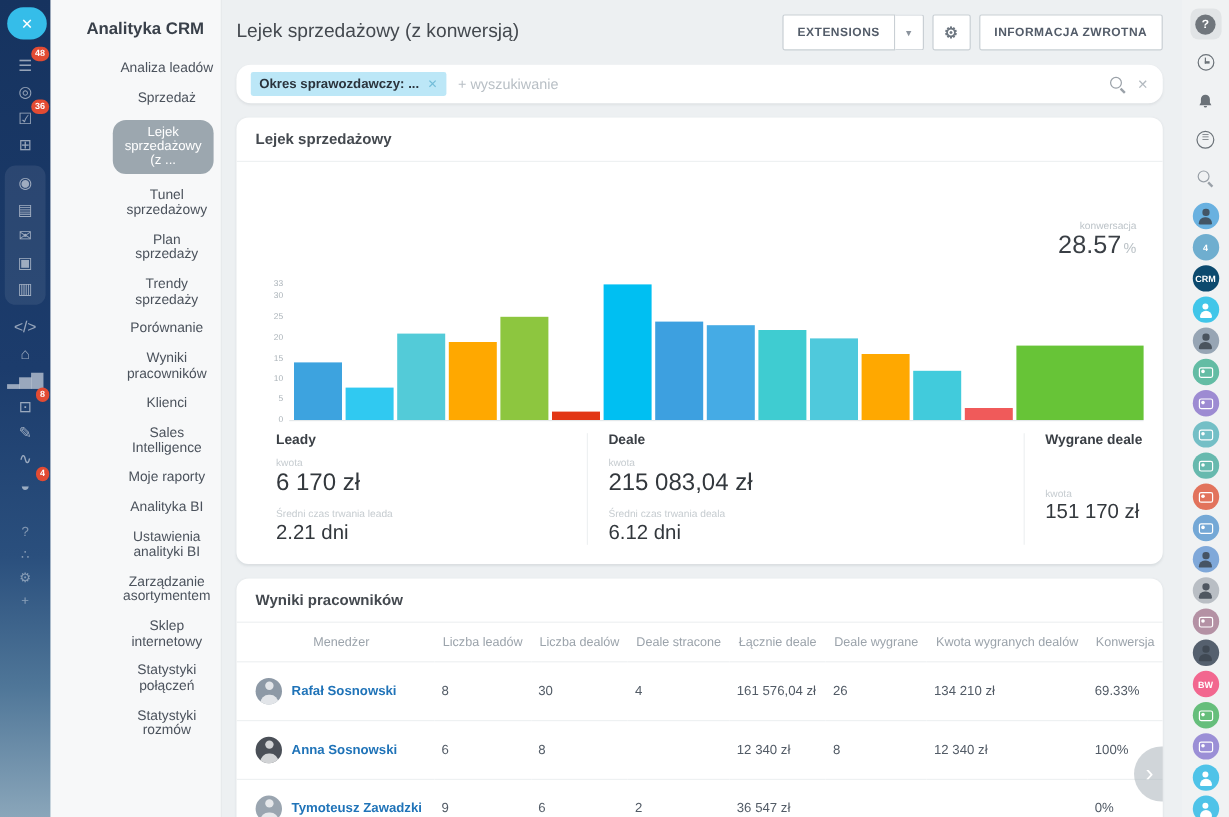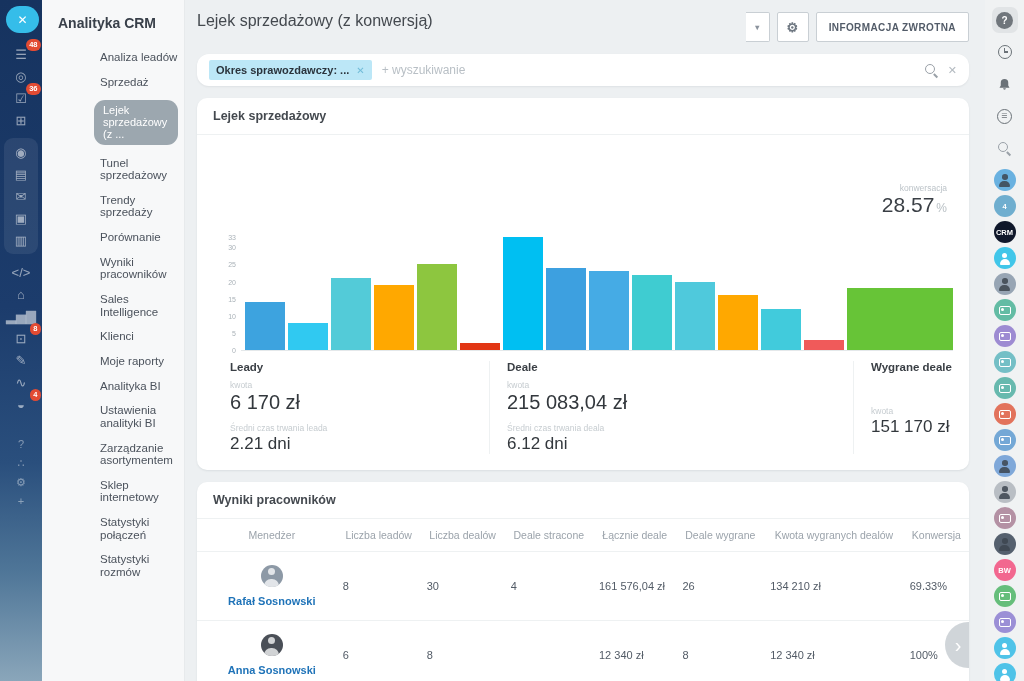--- a/index.html
+++ b/index.html
@@ -16,29 +16,29 @@
   .rail-sec.boxed { background:rgba(255,255,255,.08); border-radius:9px; margin:4px 0; }
   .rail-sec.bottom { margin-top:14px; }
   .rail-icon { position:relative; width:28px; height:22px; display:flex; align-items:center; justify-content:center; cursor:pointer; }
   .rail-icon .glyph { color:rgba(255,255,255,.55); font-size:13px; line-height:1; }
   .rail-sec.bottom .rail-icon { height:19px; }
   .rail-sec.bottom .glyph { font-size:11px; color:rgba(255,255,255,.42); }
   .badge { position:absolute; top:-4px; right:-6px; background:#e24b33; color:#fff; font-size:7.5px; font-weight:bold;
     padding:1px 3.5px; border-radius:7px; line-height:1.3; }
 
   
-  .sidebar { position:absolute; left:42px; top:0; width:143px; height:681px; background:#f7f8f9; border-right:1px solid #e7eaec; z-index:4; }
+  .sidebar { position:absolute; left:42px; top:0; width:143px; height:681px; background:#f7f8f9; border-right:1px solid #e7eaec; z-index:4;text-align:center; }
   .sidebar-title { font-size:14px; font-weight:bold; color:#39404a; padding:15px 0 14px 16px; }
   .sb-item { font-size:11.5px; color:#4b525c; padding:6px 6px 6px 16px; cursor:pointer; line-height:1.1;margin-left:42px; }
   .sb-item.sub { padding-left:16px; }
   .sb-item .pill { display:inline-block; background:#9ca7af; color:#fff; border-radius:11px; padding:4px 9px 4px 9px; font-size:11px; margin-left:-6px; }
 
   
   .main { position:absolute; left:185px; top:0; width:800px; height:681px; }
-  .topbar { display:flex; justify-content:space-between; padding:12px 16px 10px 12px; }
+  .topbar { display:flex; align-items:center; justify-content:space-between; padding:12px 16px 10px 12px; }
   .page-title { font-size:16px; color:#44494f; }
   .top-buttons { display:flex; align-items:center; gap:7px; }
   .btn { background:#fff; border:1px solid #c9cfd4; color:#535c69; font-size:10px; letter-spacing:.4px;
     padding:0 12px; height:30px; border-radius:2px; display:flex; align-items:center; cursor:pointer; font-weight:bold; }
   .btn-split { display:flex; }
   .btn-split .btn.main-seg { border-radius:2px 0 0 2px; }
   .btn-split .btn.caret-seg { border-radius:0 2px 2px 0; border-left:none; padding:0 9px; color:#8b939d; font-size:8px; }
   .btn.icon-btn { padding:0 9px; font-size:13px; color:#6e7781; }
 
   .filter-bar { margin:2px 16px 12px 12px; background:#fff; border-radius:12px; height:32px; display:flex; align-items:center;
@@ -77,21 +77,21 @@
   .mini { font-size:8.5px; color:#c6ccd0; }
   .big { font-size:20px; color:#33383d; margin:1px 0 9px; }
   .mid { font-size:17px; color:#33383d; margin-top:1px; }
   .stat .spacer { height:26px; }
 
   
   table { width:100%; border-collapse:collapse; }
   th { text-align:center; font-weight:normal; font-size:10.5px; color:#9ba3ab; padding:10px 6px; border-bottom:1px solid #eef1f2; }
   th:first-child, td:first-child { padding-left:16px; }
   td { font-size:11px; color:#525b66; padding:13px 6px; border-bottom:1px solid #eef1f2; height:45px; }
-  .name-cell { display:flex; align-items:center; gap:8px;flex-direction:column; }
+  .name-cell { display:flex; align-items:center; gap:8px; }
   .avatar { width:22px; height:22px; border-radius:50%; flex:0 0 22px; position:relative; overflow:hidden; }
   .avatar::before { content:""; position:absolute; top:3px; left:7.5px; width:7px; height:7px; border-radius:50%; background:rgba(255,255,255,.75); }
   .avatar::after { content:""; position:absolute; bottom:-2px; left:3.5px; width:15px; height:10px; border-radius:7px 7px 0 0; background:rgba(255,255,255,.75); }
   .name-link { color:#1f73b8; font-weight:bold; font-size:11px; cursor:pointer; }
   .next-btn { position:absolute; right:-22px; top:140px; width:46px; height:46px; border-radius:50%;
     background:rgba(170,178,185,.55); color:#fff; display:flex; align-items:center; justify-content:center;
     font-size:20px; cursor:pointer; padding-right:20px; }
 
   
   .right-rail { position:absolute; right:0; top:0; width:39px; height:681px; background:#f0f2f3; z-index:5;
@@ -199,41 +199,43 @@
     </div>
 </div>
 
 <div class="sidebar">
   <div class="sidebar-title">Analityka CRM</div>
   <div>
       <div class="sb-item">Analiza leadów</div>
       <div class="sb-item">Sprzedaż</div>
       <div class="sb-item"><span class="pill">Lejek sprzedażowy (z ...</span></div>
       <div class="sb-item sub">Tunel sprzedażowy</div>
+      <div class="sb-item sub">Plan sprzedaży</div>
       <div class="sb-item sub">Trendy sprzedaży</div>
       <div class="sb-item sub">Porównanie</div>
       <div class="sb-item">Wyniki pracowników</div>
+      <div class="sb-item">Klienci</div>
       <div class="sb-item">Sales Intelligence</div>
-      <div class="sb-item">Klienci</div>
       <div class="sb-item">Moje raporty</div>
       <div class="sb-item">Analityka BI</div>
       <div class="sb-item">Ustawienia analityki BI</div>
       <div class="sb-item">Zarządzanie asortymentem</div>
       <div class="sb-item">Sklep internetowy</div>
       <div class="sb-item">Statystyki połączeń</div>
       <div class="sb-item">Statystyki rozmów</div>
     </div>
 </div>
 
 <div class="main">
 
   <div class="topbar">
     <div class="page-title">Lejek sprzedażowy (z konwersją)</div>
     <div class="top-buttons">
       <div class="btn-split">
+        <div class="btn main-seg">EXTENSIONS</div>
         <div class="btn caret-seg">▾</div>
       </div>
       <div class="btn icon-btn">⚙</div>
       <div class="btn">INFORMACJA ZWROTNA</div>
     </div>
   </div>
 
   <div class="filter-bar">
     <div class="chip">
       <span>Okres sprawozdawczy: ...</span>
@@ -410,21 +412,21 @@
     </div>
     <div class="rr-btn">
         <span class="i-search"></span>
       </div>
   </div>
   <div class="contacts">
       <div class="contact" style="background: rgb(105, 177, 224);">
         <span class="glyph-photo"></span>
       </div>
       <div class="contact" style="background: rgb(111, 174, 207);">4</div>
-      <div class="contact" style="background: #0f172a;">CRM</div>
+      <div class="contact" style="background: #0c4a6e;">CRM</div>
       <div class="contact" style="background: rgb(65, 198, 233);">
         <span class="glyph-person"></span>
       </div>
       <div class="contact" style="background: rgb(151, 165, 180);">
         <span class="glyph-photo"></span>
       </div>
       <div class="contact" style="background: rgb(99, 188, 164);">
         <span class="glyph-card"></span>
       </div>
       <div class="contact" style="background: rgb(157, 139, 210);">

